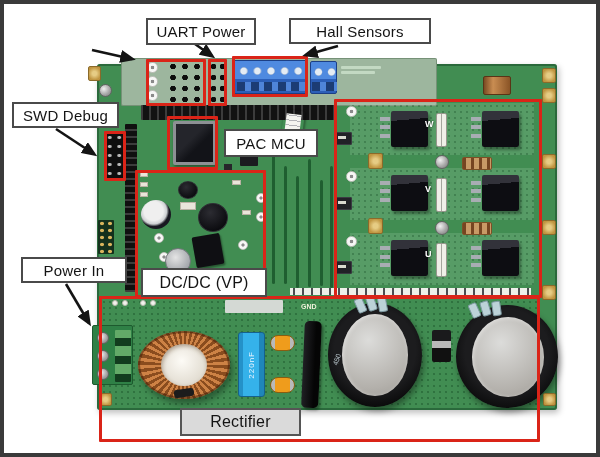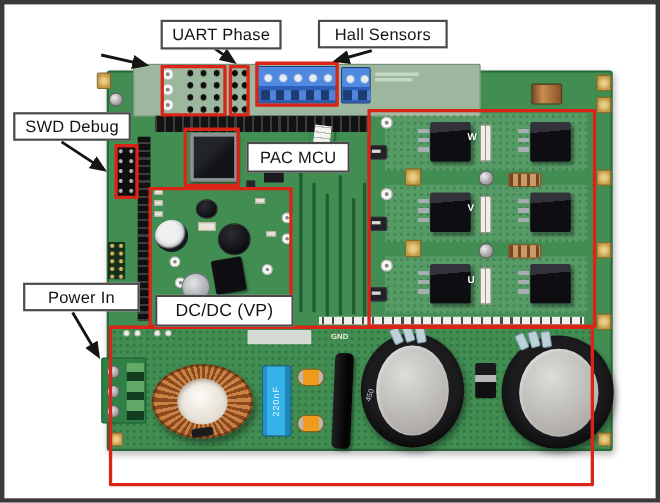--- a/index.html
+++ b/index.html
@@ -242,20 +242,21 @@
         <path d="M0,0 L6,2.5 L0,5 Z" fill="#141414"></path>
       </marker>
     </defs>
     <line x1="88" y1="46" x2="128" y2="55" stroke="#141414" stroke-width="2.6" marker-end="url(#ah)"></line>
     <line x1="191" y1="40" x2="208" y2="52" stroke="#141414" stroke-width="2.6" marker-end="url(#ah)"></line>
     <line x1="334" y1="42" x2="302" y2="51" stroke="#141414" stroke-width="2.6" marker-end="url(#ah)"></line>
     <line x1="52" y1="125" x2="90" y2="150" stroke="#141414" stroke-width="2.6" marker-end="url(#ah)"></line>
     <line x1="62" y1="280" x2="85" y2="319" stroke="#141414" stroke-width="2.6" marker-end="url(#ah)"></line>
   </svg>
 
-  <div class="lbl" style="left:142px;top:14px;width:110px;height:27px;">UART Phase</div>
-  <div class="lbl" style="left:285px;top:14px;width:118px;height:26px;">Hall Sensors</div>
+  <div class="lbl" style="left:142px;top:14px;width:110px;height:27px;">UART Power</div>
+  <div class="lbl" style="left:285px;top:14px;width:142px;height:26px;">Hall Sensors</div>
   <div class="lbl" style="left:220px;top:125px;width:94px;height:28px;">PAC MCU</div>
   <div class="lbl" style="left:8px;top:98px;width:107px;height:26px;">SWD Debug</div>
   <div class="lbl" style="left:17px;top:253px;width:106px;height:26px;">Power In</div>
   <div class="lbl" style="left:137px;top:264px;width:126px;height:29px;font-size:16px;">DC/DC (VP)</div>
+  <div class="lbl gray" style="left:176px;top:404px;width:121px;height:28px;">Rectifier</div>
 
 </div>
 
 </body></html>

